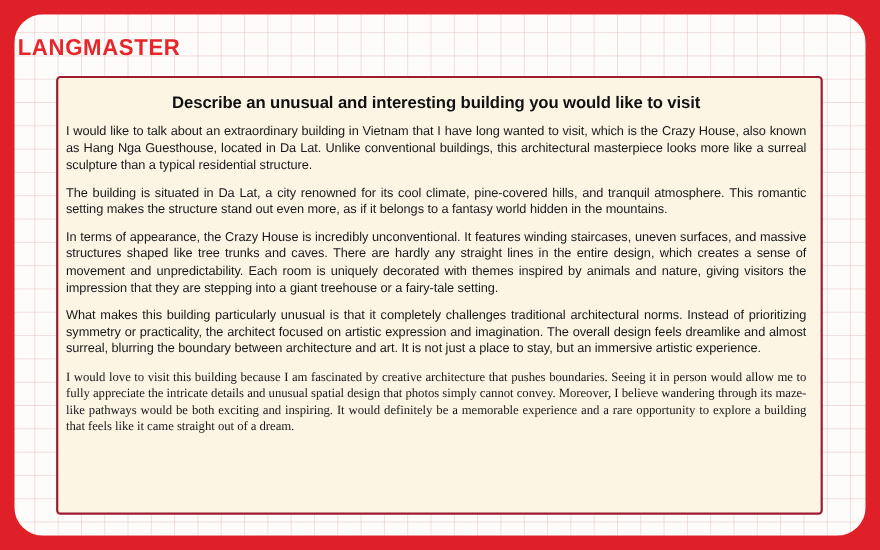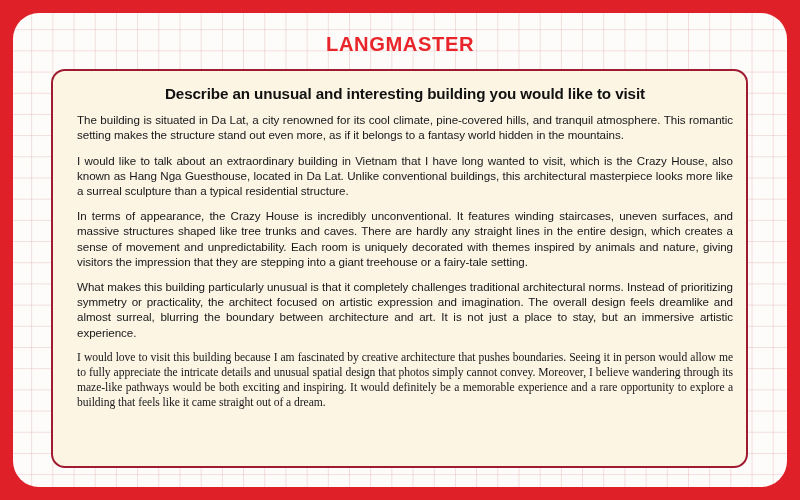--- a/index.html
+++ b/index.html
@@ -39,21 +39,20 @@
     background-position: -3px -5px;
     overflow: hidden;
   }
 
   
   #logo-wrap {
     position: absolute;
     left: 0;
     top: 20px;
     width: 774px;
-    text-align: center;
   }
   #logo {
     display: inline-block;
     color: #e8252a;
     font-family: "Liberation Sans", sans-serif;
     font-weight: bold;
     font-size: 21px;
     letter-spacing: 0.6px;
     transform: scaleX(0.96);
     line-height: 1;
@@ -62,22 +61,22 @@
   
   #card {
     position: absolute;
     left: 38px;
     top: 56px;
     width: 697px;
     height: 399px;
     box-sizing: border-box;
     background: #fcf5e4;
     border: 2px solid #9e1b32;
-    border-radius: 14px;
-    padding: 10px 10px 8px 21px;
+    border-radius: 4px;
+    padding: 10px 10px 8px 4px;
   }
 
   #card-title {
     text-align: center;
     font-family: "Liberation Sans", sans-serif;
     font-weight: bold;
     font-size: 15.2px;
     color: #111111;
     letter-spacing: -0.1px;
     margin: 4px 0 9px 0;
@@ -105,22 +104,22 @@
 <div id="frame">
   <div id="sheet">
 
     <div id="logo-wrap">
       <span id="logo">LANGMASTER</span>
     </div>
 
     <div id="card">
       <div id="card-title">Describe an unusual and interesting building you would like to visit</div>
       <div id="body-text">
+        <p class="para">I would like to talk about an extraordinary building in Vietnam that I have long wanted to visit, which is the Crazy House, also known as Hang Nga Guesthouse, located in Da Lat. Unlike conventional buildings, this architectural masterpiece looks more like a surreal sculpture than a typical residential structure.</p>
         <p class="para">The building is situated in Da Lat, a city renowned for its cool climate, pine-covered hills, and tranquil atmosphere. This romantic setting makes the structure stand out even more, as if it belongs to a fantasy world hidden in the mountains.</p>
-        <p class="para">I would like to talk about an extraordinary building in Vietnam that I have long wanted to visit, which is the Crazy House, also known as Hang Nga Guesthouse, located in Da Lat. Unlike conventional buildings, this architectural masterpiece looks more like a surreal sculpture than a typical residential structure.</p>
         <p class="para">In terms of appearance, the Crazy House is incredibly unconventional. It features winding staircases, uneven surfaces, and massive structures shaped like tree trunks and caves. There are hardly any straight lines in the entire design, which creates a sense of movement and unpredictability. Each room is uniquely decorated with themes inspired by animals and nature, giving visitors the impression that they are stepping into a giant treehouse or a fairy-tale setting.</p>
         <p class="para">What makes this building particularly unusual is that it completely challenges traditional architectural norms. Instead of prioritizing symmetry or practicality, the architect focused on artistic expression and imagination. The overall design feels dreamlike and almost surreal, blurring the boundary between architecture and art. It is not just a place to stay, but an immersive artistic experience.</p>
         <p class="para">I would love to visit this building because I am fascinated by creative architecture that pushes boundaries. Seeing it in person would allow me to fully appreciate the intricate details and unusual spatial design that photos simply cannot convey. Moreover, I believe wandering through its maze-like pathways would be both exciting and inspiring. It would definitely be a memorable experience and a rare opportunity to explore a building that feels like it came straight out of a dream.</p>
       </div>
     </div>
 
   </div>
 </div>
 
 </body></html>

